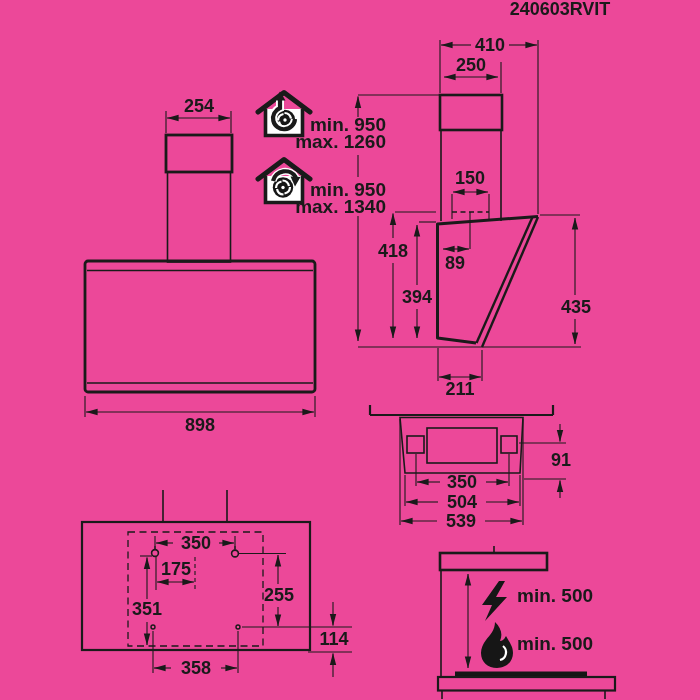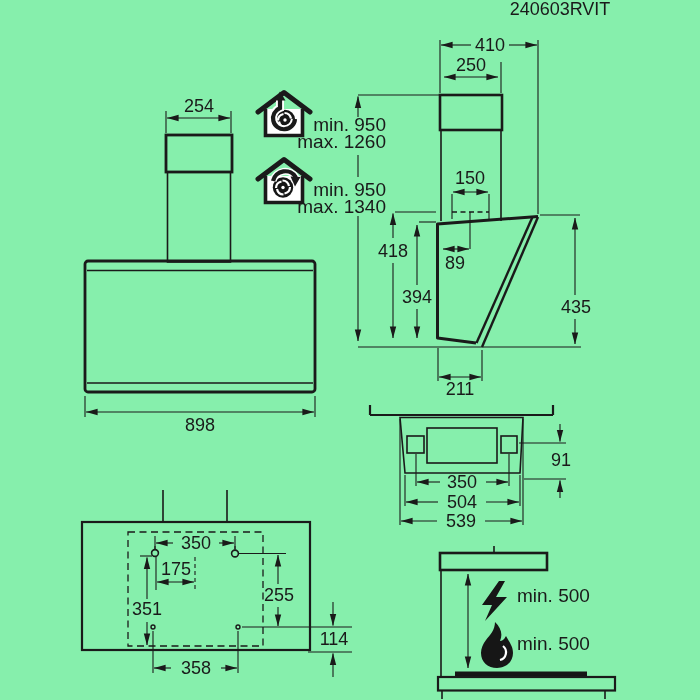--- a/index.html
+++ b/index.html
@@ -1,16 +1,16 @@
 <!DOCTYPE html>
 <html><head>
 <meta charset="utf-8">
 <style>
   html,body{margin:0;padding:0;background:#fff;}
-  .stage{position:relative;width:700px;height:700px;background:#86efac;overflow:hidden;}
+  .stage{position:relative;width:700px;height:700px;background:#ec4899;overflow:hidden;font-weight:bold;}
   svg{display:block;}
   .ink{stroke:#1a1a1a;fill:none;}
   .thick{stroke-width:2.8;}
   .med{stroke-width:2.2;}
   .mid{stroke-width:1.6;}
   .thin{stroke-width:1.1;}
   .dim-t{font-family:"Liberation Sans",sans-serif;font-size:18px;fill:#1a1a1a;stroke:none;}
   .big-t{font-family:"Liberation Sans",sans-serif;font-size:19px;fill:#1a1a1a;stroke:none;}
   .mid-anchor{text-anchor:middle;}
   .end-anchor{text-anchor:end;}

